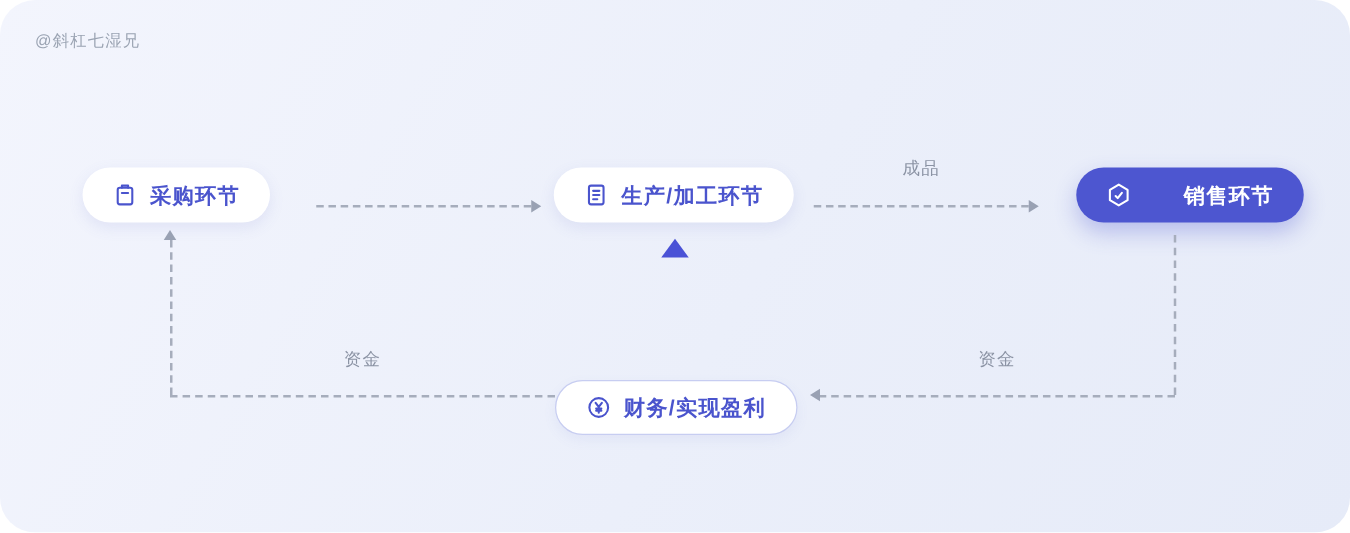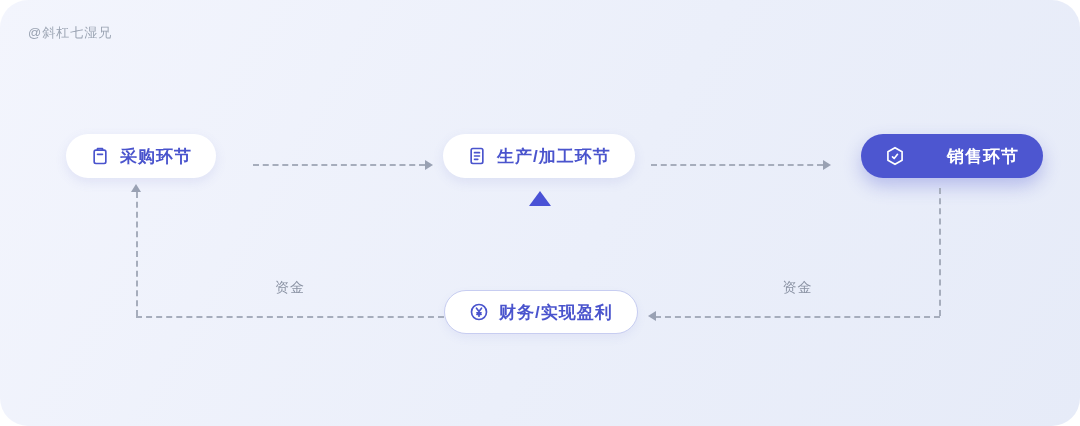--- a/index.html
+++ b/index.html
@@ -42,21 +42,21 @@
     color: #4a54cd;
   }
   .pill .icon { display: flex; align-items: center; color: #4a54cd; }
 
   #node-procurement { left: 66px;  top: 134px; }
   #node-production  { left: 443px; top: 134px; }
   #node-sales       { left: 861px; top: 134px; background: #4d56d0;
                       box-shadow: 0 8px 18px rgba(77,86,208,0.32); gap: 42px; }
   #node-sales .node-label { color: #ffffff; }
   #node-sales .icon { color: #ffffff; }
-  #node-finance     { left: 444px; top: 290px; border: 1px solid #c7cdf1;
+  #node-finance     { left: 444px; top: 304px; border: 1px solid #c7cdf1;
                       box-shadow: 0 4px 10px rgba(99,110,200,0.08); }
 
   
   .up-triangle {
     position: absolute;
     left: 529px; top: 191px;
     width: 0; height: 0;
     border-left: 11px solid transparent;
     border-right: 11px solid transparent;
     border-bottom: 15px solid #4a52d6;
@@ -165,20 +165,21 @@
     <span class="node-label">财务/实现盈利</span>
   </div>
 
   <div class="up-triangle"></div>
 
   <div class="hline" id="e1-line"></div>
   <div class="head-right" id="e1-head"></div>
 
   <div class="hline" id="e2-line"></div>
   <div class="head-right" id="e2-head"></div>
+  <div class="edge-label" id="e2-label">成品</div>
 
   <div class="vline" id="e3-vline"></div>
   <div class="hline" id="e3-hline"></div>
   <div class="head-left" id="e3-head"></div>
   <div class="edge-label" id="e3-label">资金</div>
 
   <div class="hline" id="e4-hline"></div>
   <div class="vline" id="e4-vline"></div>
   <div class="head-up" id="e4-head"></div>
   <div class="edge-label" id="e4-label">资金</div>

